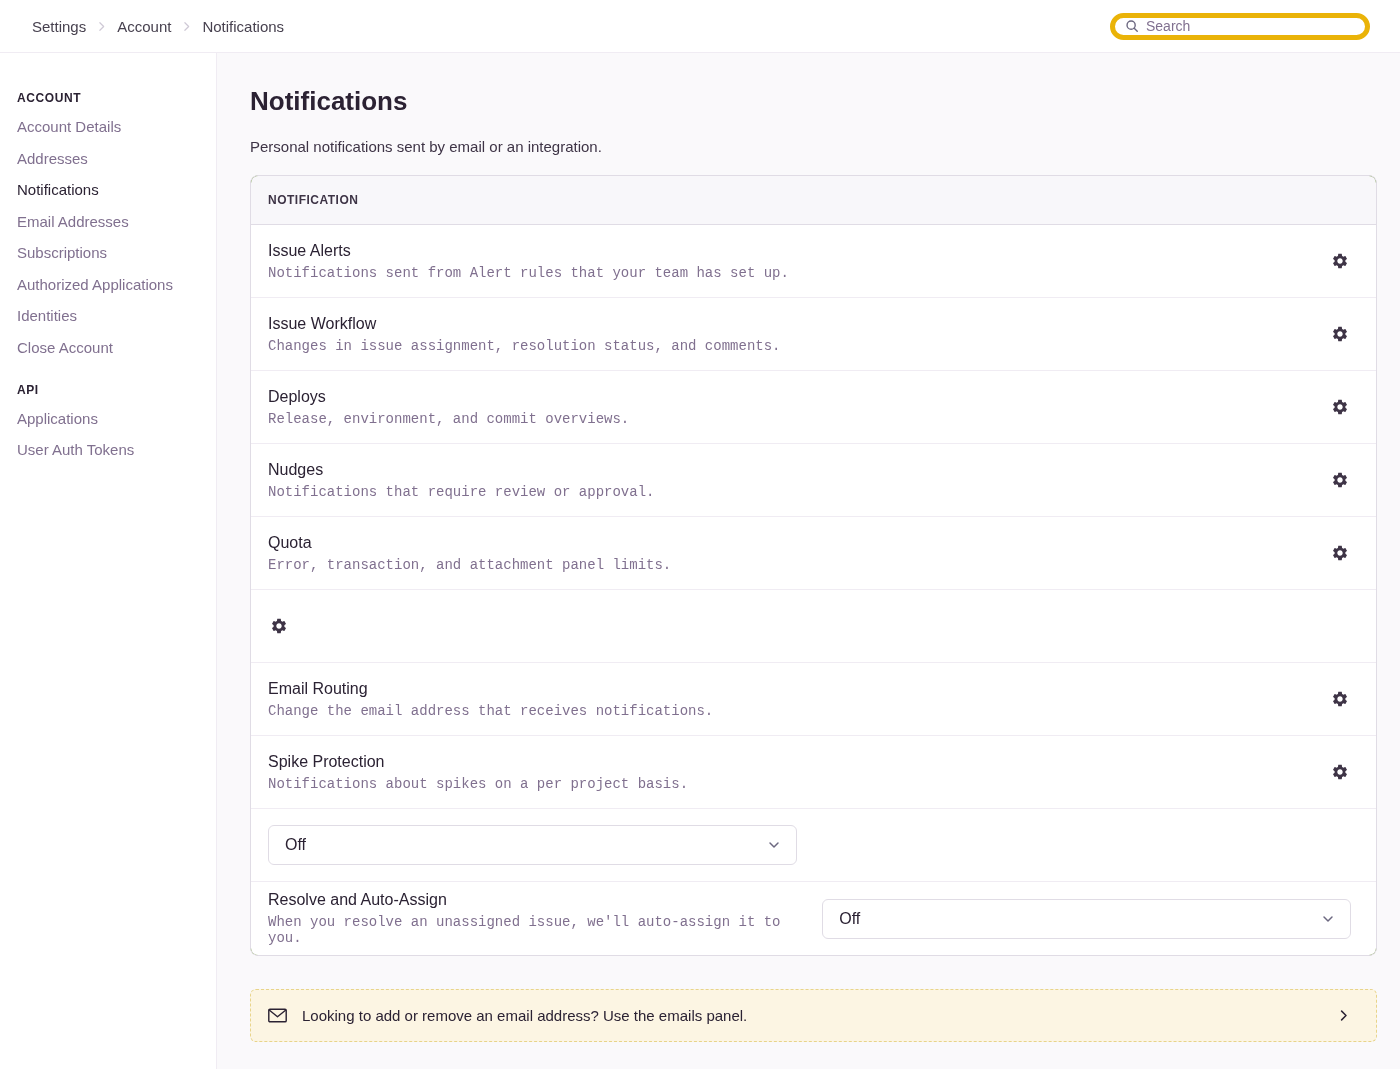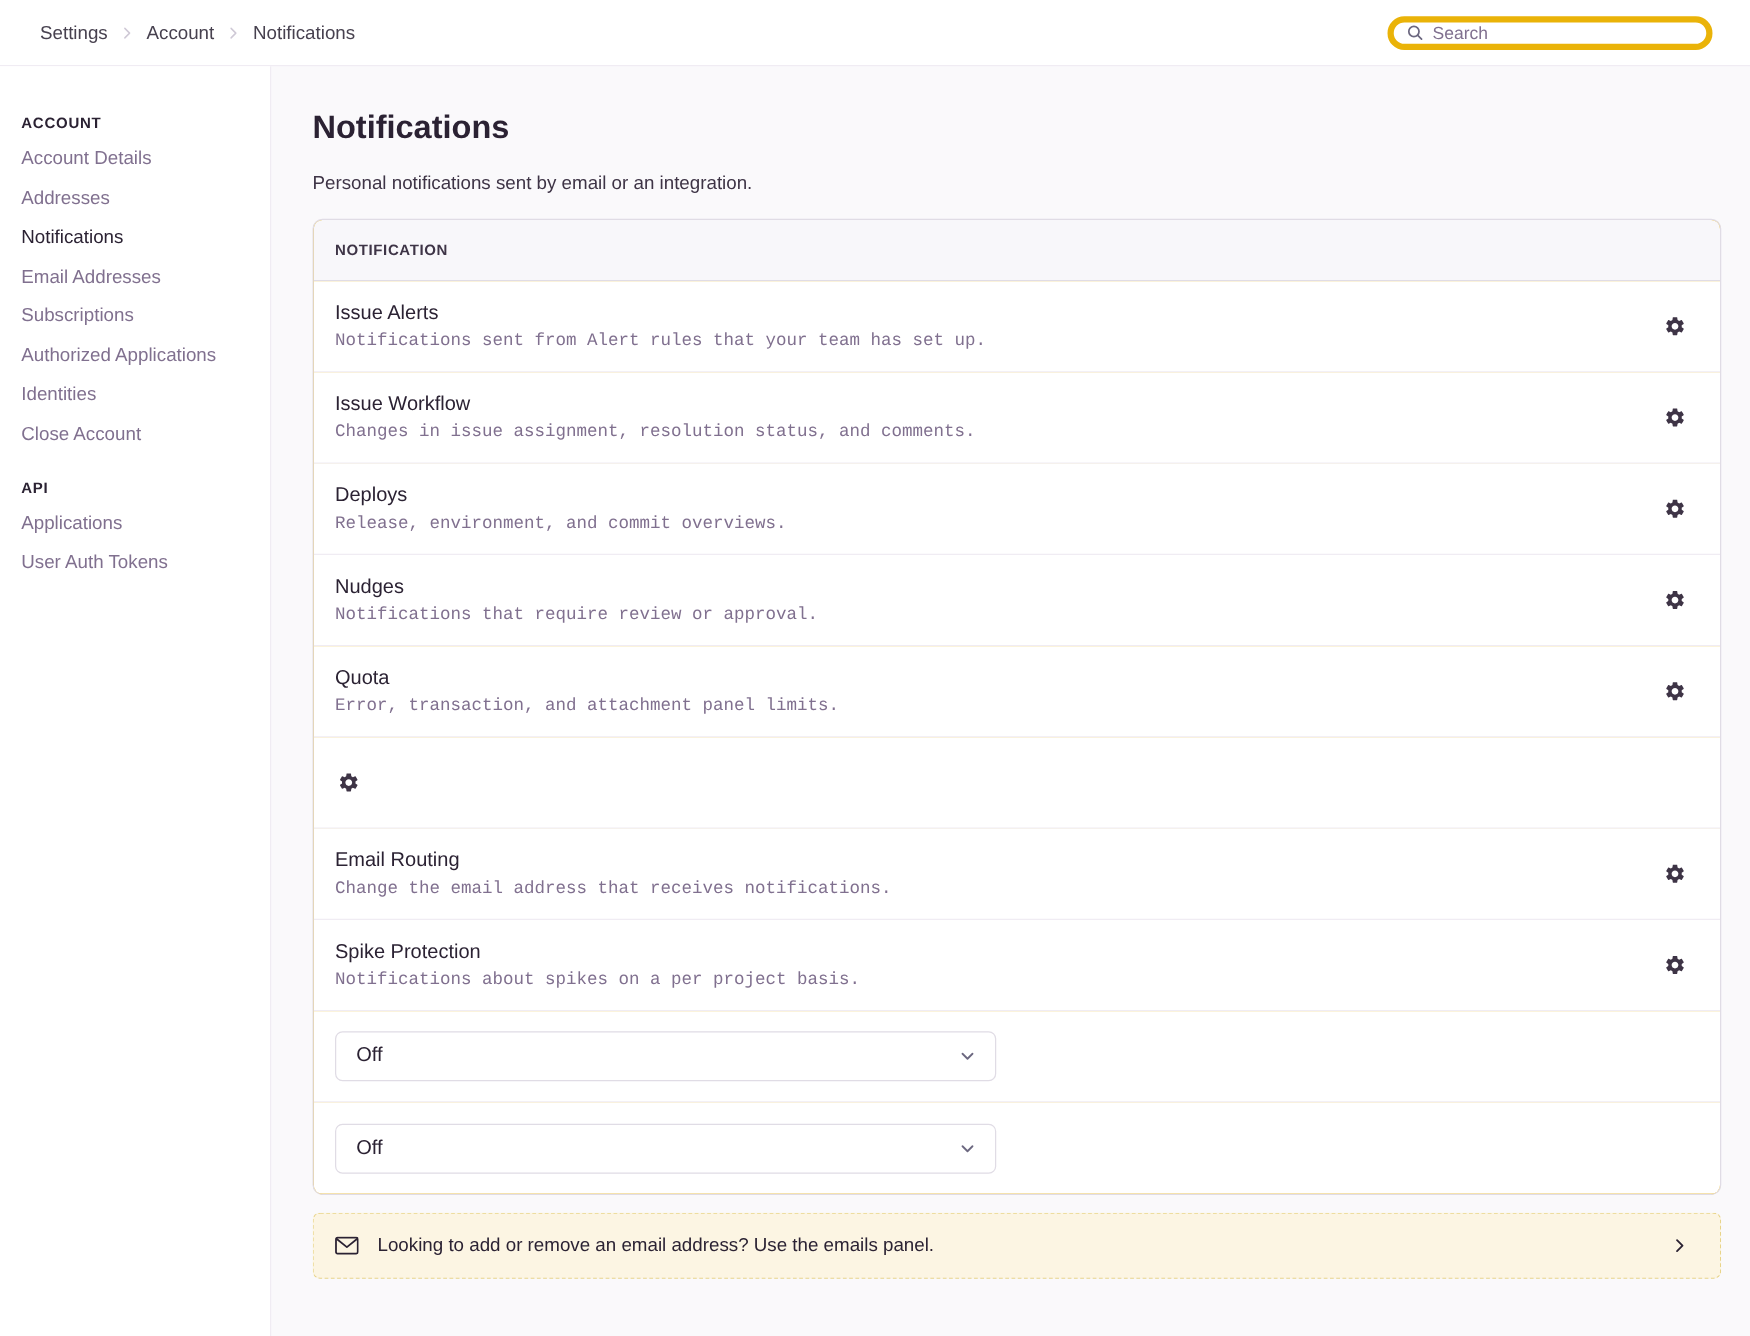--- a/index.html
+++ b/index.html
@@ -64,21 +64,21 @@
     line-height: 20px; cursor: pointer; display: block;
   }
   .side-item.active { color: #2B2233; }
 
   
   .main { flex: 1; padding: 33px 23px 0 33px; }
   .page-title { font-size: 26px; font-weight: 700; color: #2B2233; margin-bottom: 21px; }
   .page-subtitle { font-size: 15px; color: #3E3446; margin-bottom: 20px; }
 
   .panel {
-    background: #eab308;
+    background: #4d7c0f;
     border: 1px solid #E0DCE5;
     border-radius: 8px;
     overflow: hidden;
   }
   .panel-header {
     height: 49px;
     background: #F8F7FA;
     border-bottom: 1px solid #E0DCE5;
     display: flex; align-items: center;
     padding: 0 17px;
@@ -104,21 +104,21 @@
     border: 1px solid #E0DCE5; border-radius: 6px;
     background: #FFFFFF;
     display: flex; align-items: center; justify-content: space-between;
     padding: 0 14px 0 16px;
     cursor: pointer;
   }
   .select-value { font-size: 16px; color: #2B2233; }
 
   
   .banner {
-    margin-top: 14px;
+    margin-top: 33px;
     height: 53px;
     background: #FCF5E3;
     border: 1px dashed #E8D48A;
     border-radius: 6px;
     display: flex; align-items: center;
     padding: 0 25px 0 17px;
     gap: 15px;
     cursor: pointer;
   }
   .banner-text { font-size: 15px; color: #2B2233; }
@@ -278,20 +278,24 @@
           <span class="select-value">Off</span>
           <span style="display:flex;align-items:center;">
             <svg width="16" height="16" viewBox="0 0 24 24" fill="none" stroke="#6C6880" stroke-width="2.2" stroke-linecap="round" stroke-linejoin="round">
                 <polyline points="6 9 12 15 18 9"></polyline>
               </svg>
           </span>
         </div>
       </div>
 
       <div class="notif-row">
+        <div class="row-text">
+          <div class="row-title">Resolve and Auto-Assign</div>
+          <div class="row-desc">When you resolve an unassigned issue, we'll auto-assign it to you.</div>
+        </div>
         <div class="select-control">
           <span class="select-value">Off</span>
           <span style="display:flex;align-items:center;">
             <svg width="16" height="16" viewBox="0 0 24 24" fill="none" stroke="#6C6880" stroke-width="2.2" stroke-linecap="round" stroke-linejoin="round">
                 <polyline points="6 9 12 15 18 9"></polyline>
               </svg>
           </span>
         </div>
       </div>
     </section>

